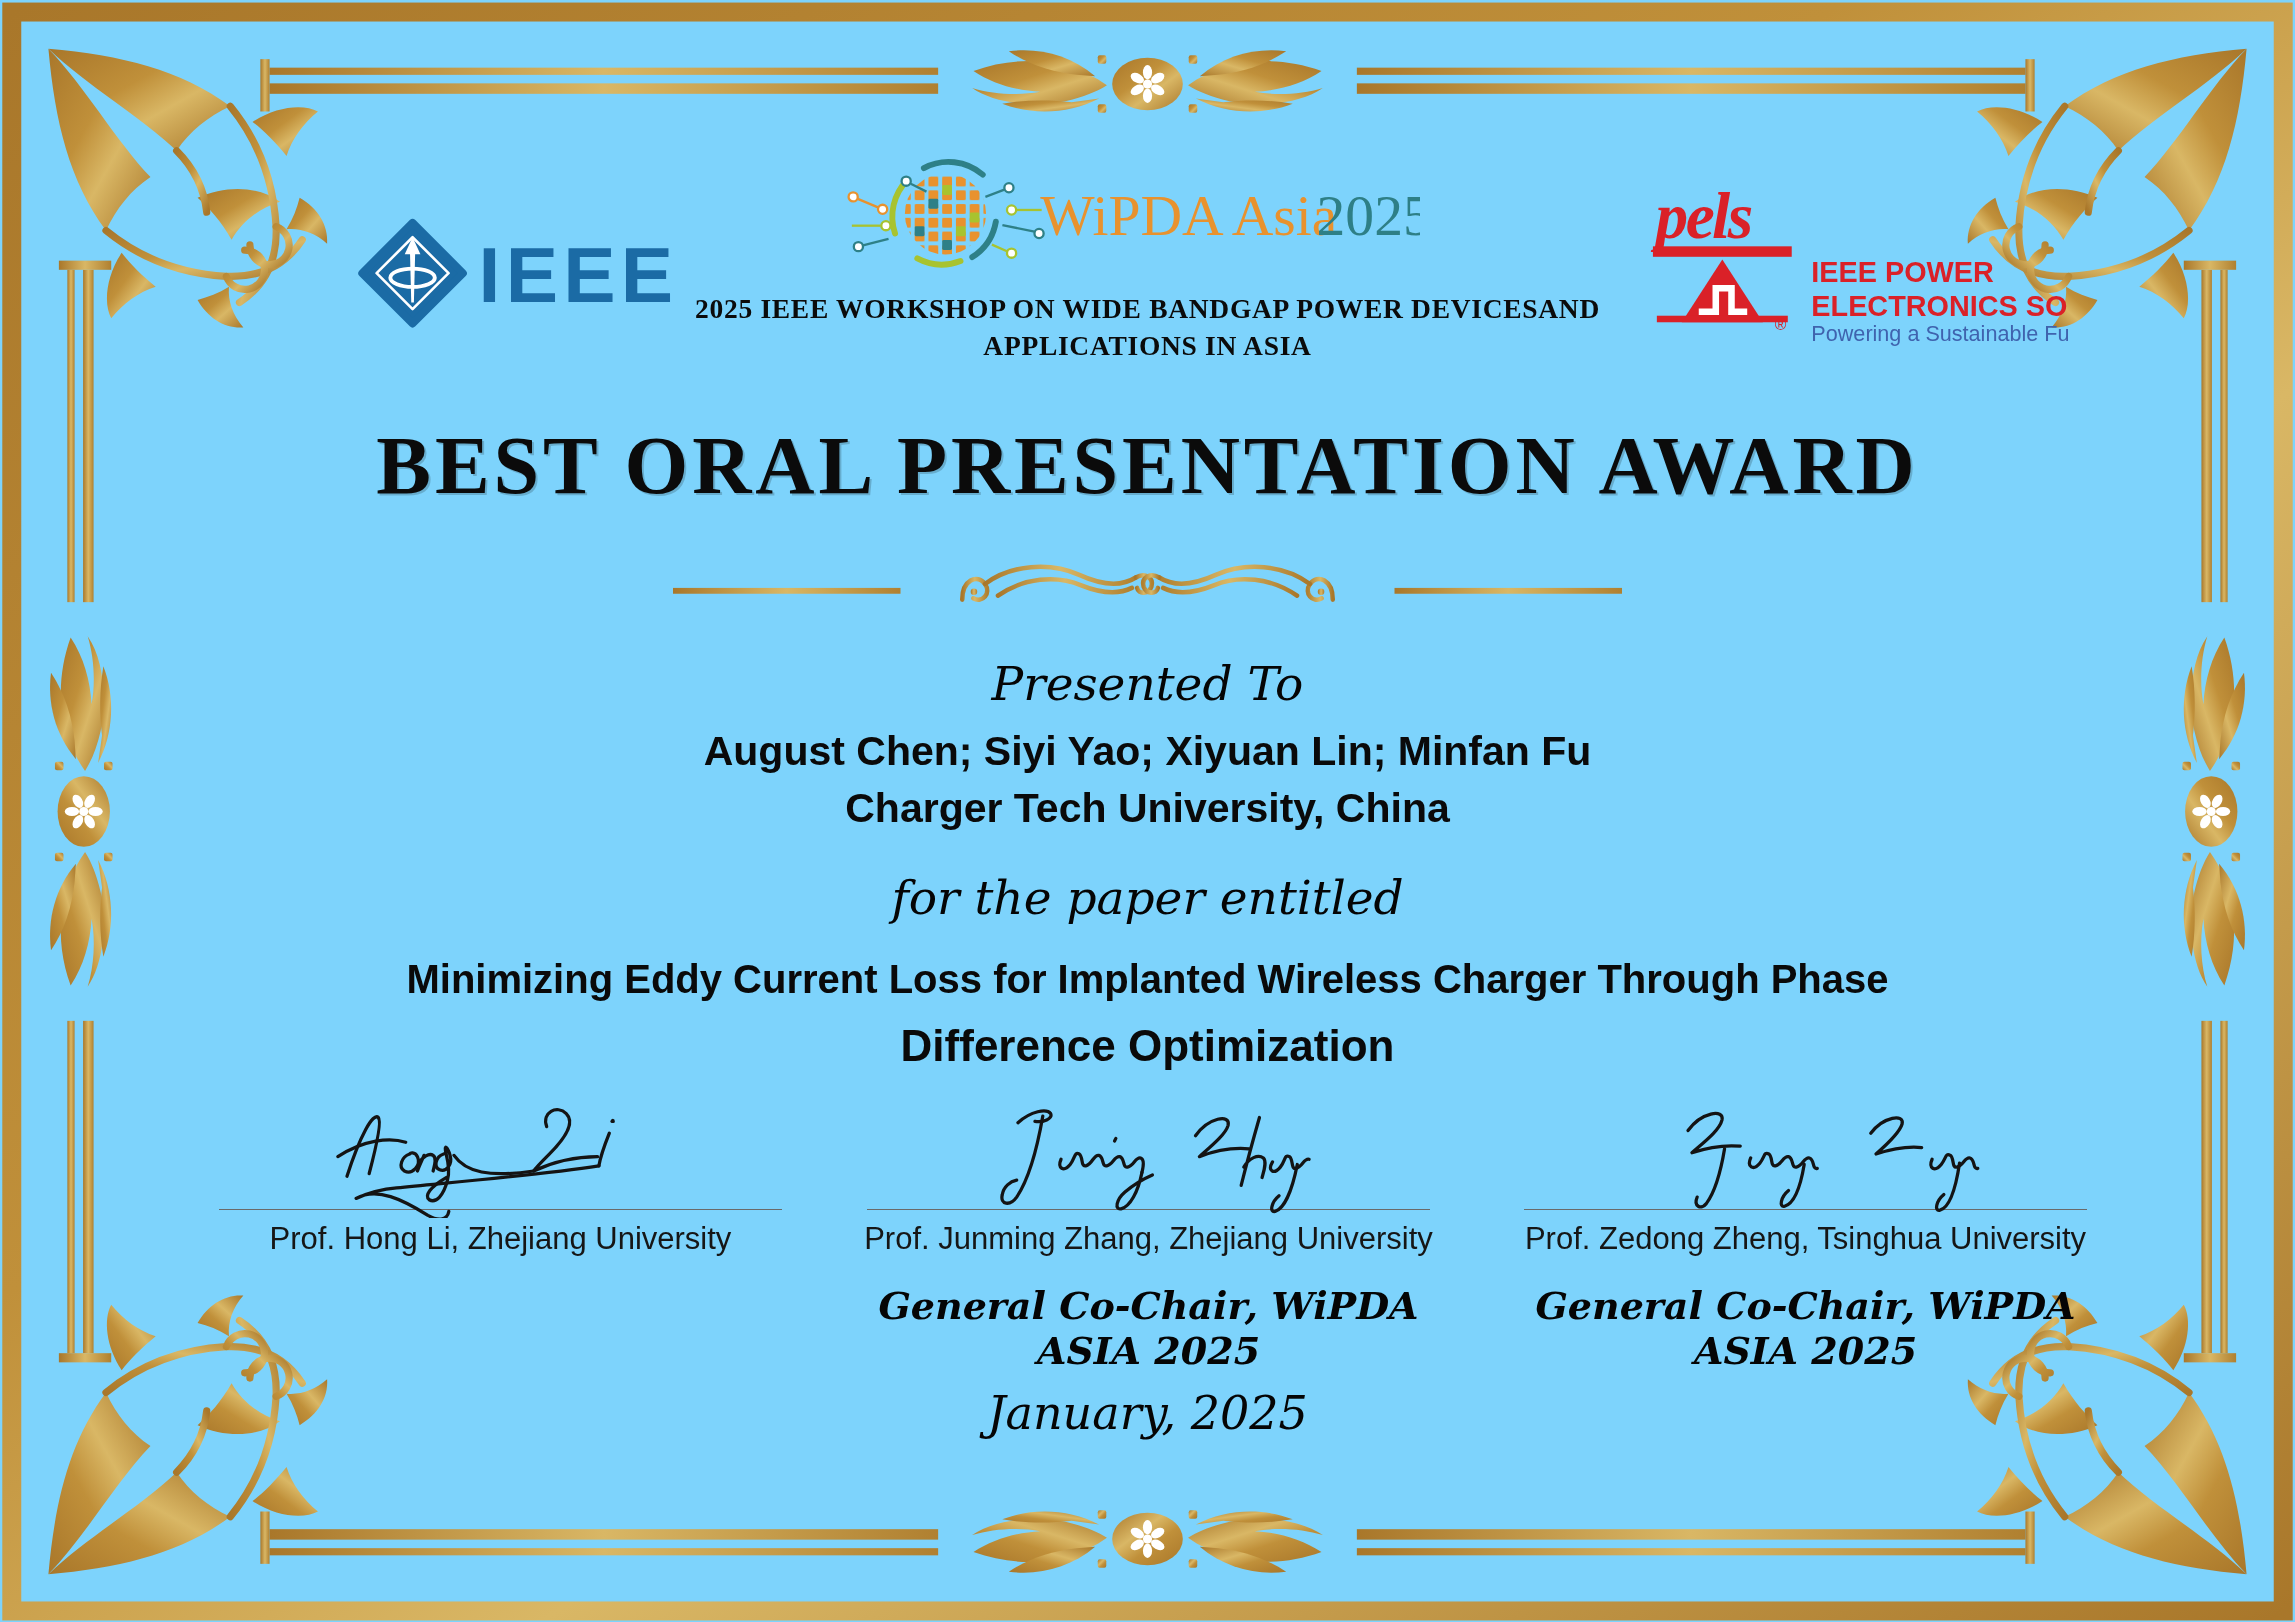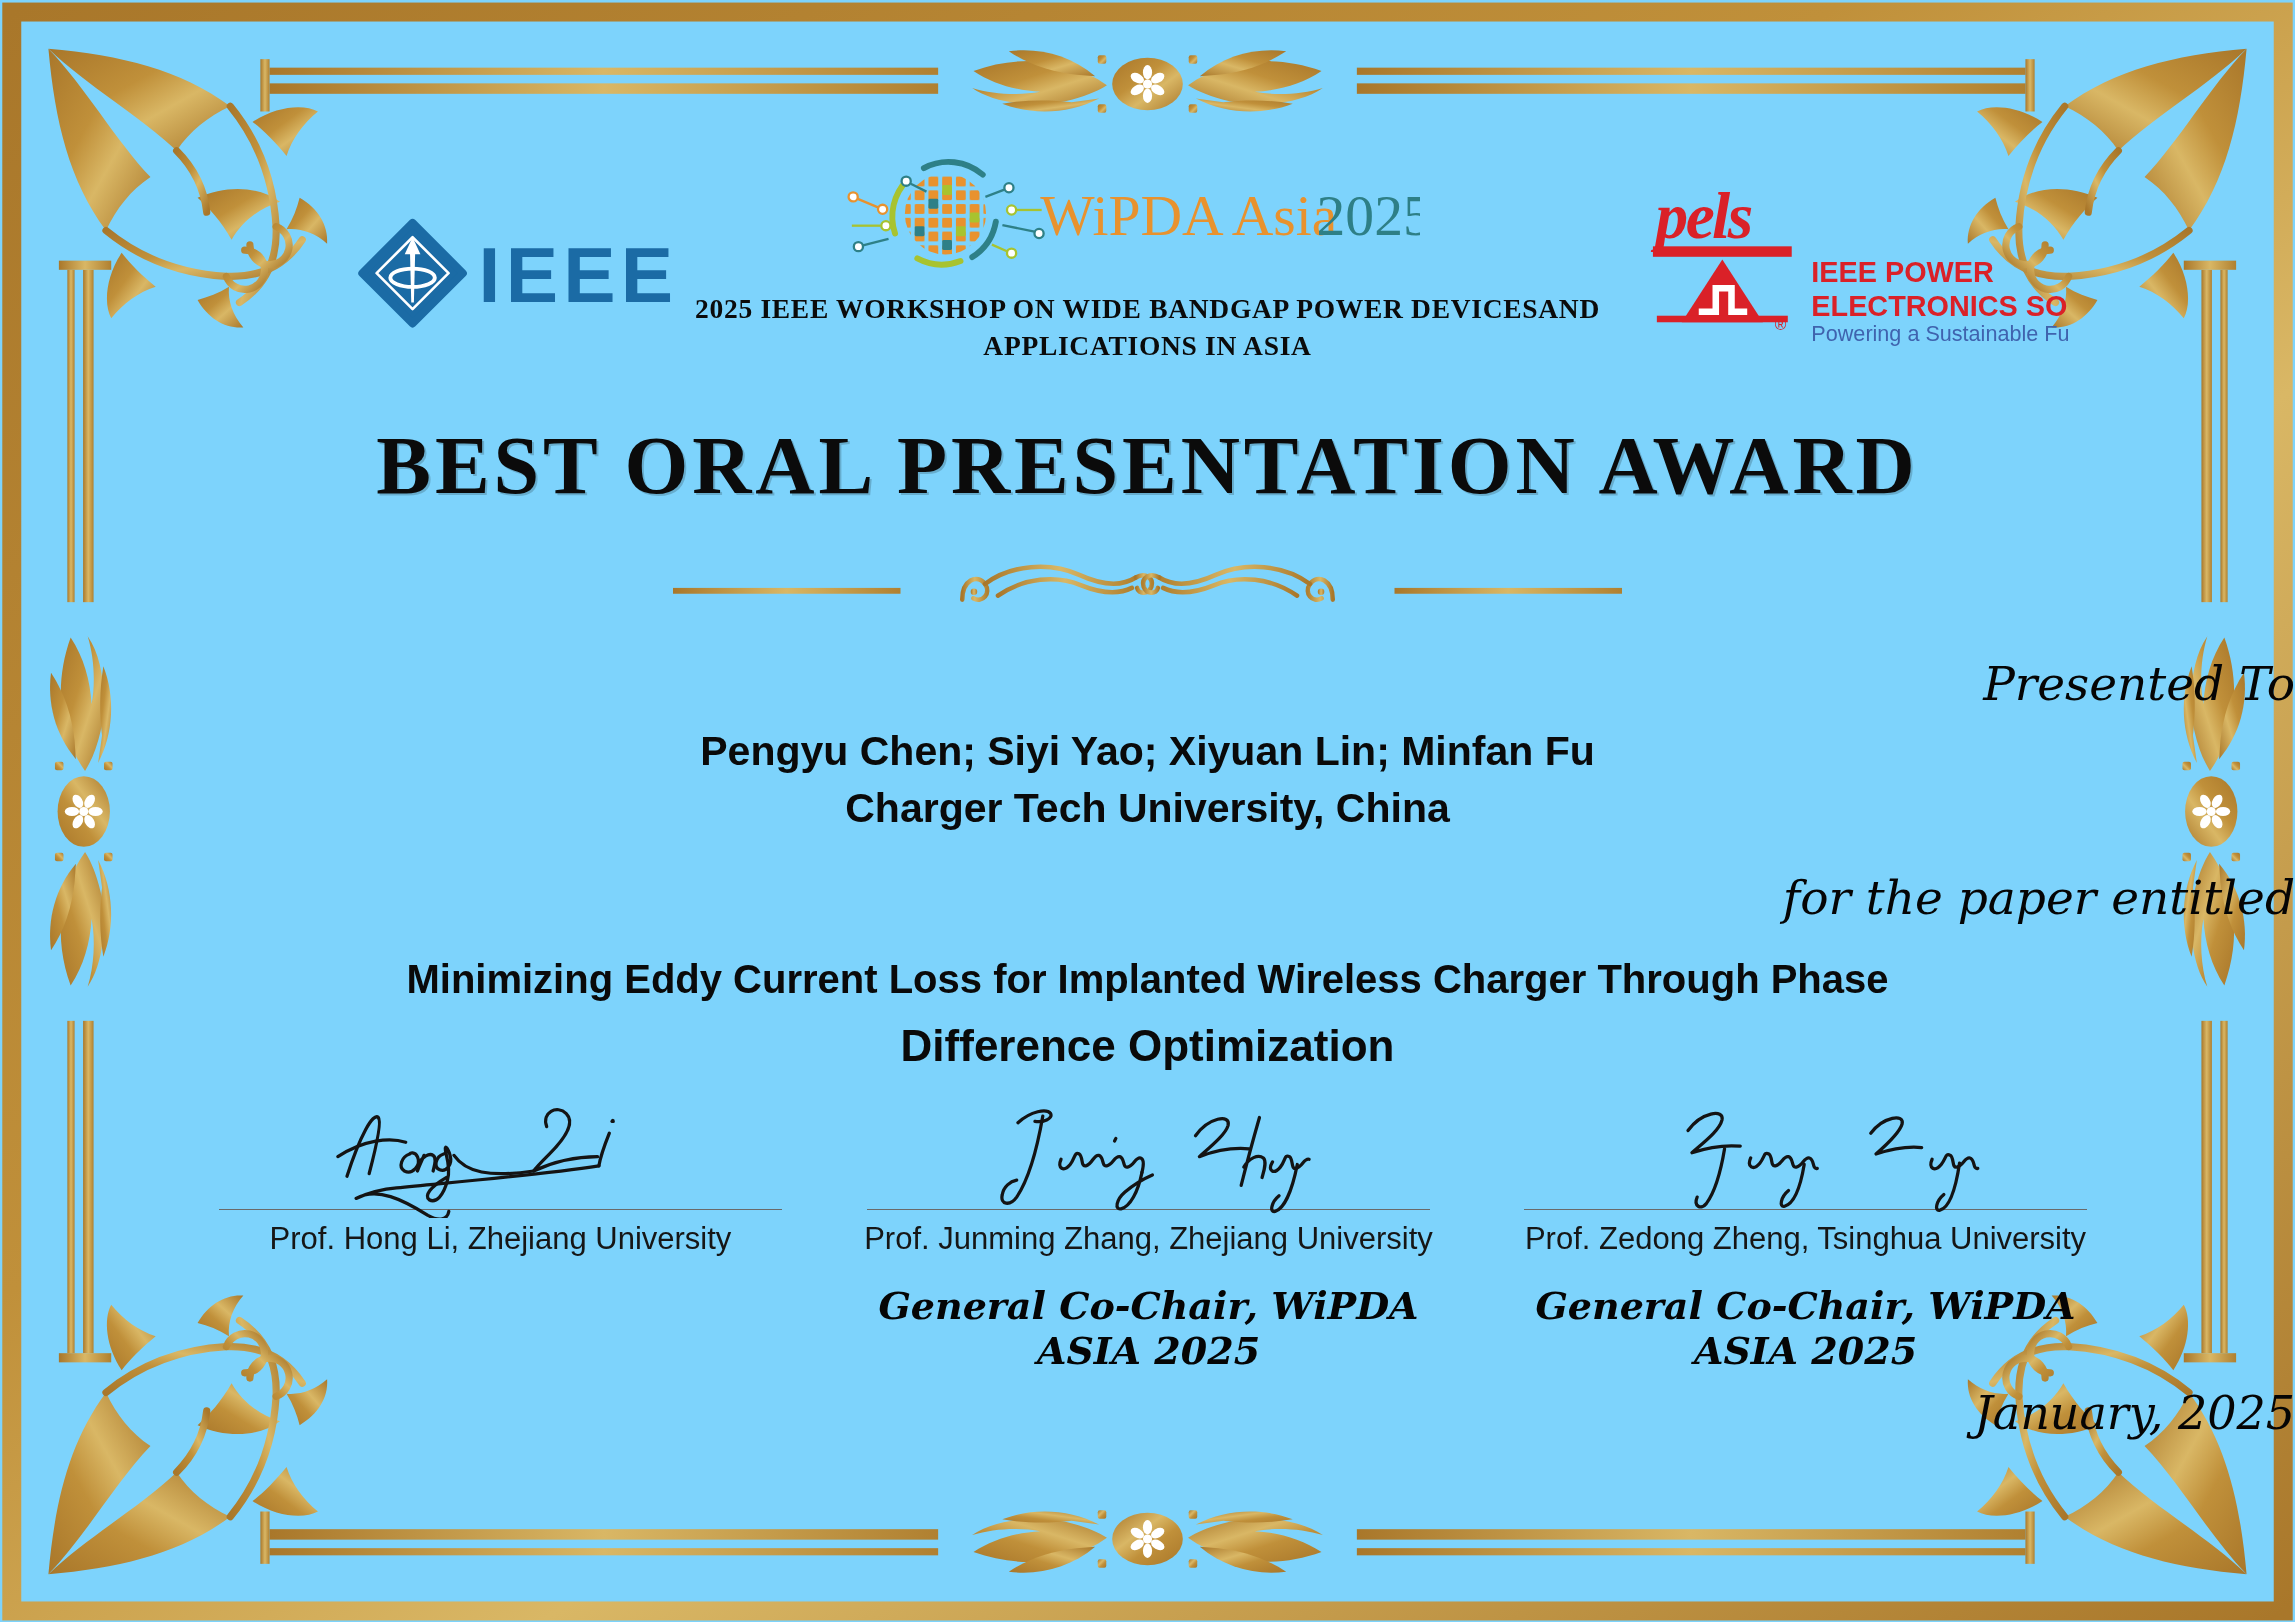--- a/index.html
+++ b/index.html
@@ -5,21 +5,21 @@
   html,body{margin:0;padding:0;background:#fff;}
   #page{position:relative;width:2295px;height:1623px;background:#7dd3fc;overflow:hidden;
         font-family:"Liberation Sans",sans-serif;color:#000;}
   #frame-svg{position:absolute;left:0;top:0;width:2295px;height:1623px;}
   .abs{position:absolute;}
   .ctr{left:0;right:0;text-align:center;}
   .algerian{font-family:"Liberation Serif",serif;font-weight:700;color:#0b0b0b;}
   .cert-title{top:419px;font-size:82px;letter-spacing:3.9px;text-shadow:2px 2px 0 rgba(0,0,0,0.18);}
   .workshop-line1{top:293px;font-size:27.5px;letter-spacing:0.7px;}
   .workshop-line2{top:330px;font-size:27.5px;letter-spacing:0.7px;}
-  .script{font-family:"DejaVu Serif","Liberation Serif",serif;font-style:italic;color:#050505;text-align:right;}
+  .script{font-family:"DejaVu Serif","Liberation Serif",serif;font-style:italic;color:#050505;}
   .presented{top:656px;font-size:47px;}
   .bold-sans{font-weight:700;color:#0a0a0a;}
   .recipients{top:728px;font-size:41px;}
   .affiliation{top:785px;font-size:41px;}
   .paper-intro{top:870px;font-size:47px;}
   .paper1{top:957px;font-size:40px;}
   .paper2{top:1021px;font-size:44px;}
   .date-line{top:1386px;font-size:46px;}
   .sig-col{position:absolute;top:1094px;text-align:center;}
   .sig-col svg{display:block;margin:0 auto -9.2px auto;}
@@ -239,21 +239,21 @@
       <path d="M500,58 C540,30 590,26 628,42 C658,54 686,56 706,46"></path>
       <path d="M712,30 C726,22 740,30 736,44 C732,56 716,56 714,46"></path>
     </g>
     <circle cx="463" cy="52" r="5" fill="url(#goldH)"></circle>
     <use href="#swirlL" transform="translate(1460,0) scale(-1,1)"></use>
     <circle cx="997" cy="52" r="5" fill="url(#goldH)"></circle>
   </svg>
 
   <div class="abs ctr script presented">Presented To</div>
 
-  <div class="abs ctr bold-sans recipients">Pengyu Chen; Siyi Yao; Xiyuan Lin; Minfan Fu</div>
+  <div class="abs ctr bold-sans recipients">August Chen; Siyi Yao; Xiyuan Lin; Minfan Fu</div>
 
   <div class="abs ctr bold-sans affiliation">Charger Tech University, China</div>
 
   <div class="abs ctr script paper-intro">for the paper entitled</div>
 
   <div class="abs ctr bold-sans paper1">Minimizing Eddy Current Loss for Implanted Wireless Charger Through Phase</div>
 
   <div class="abs ctr bold-sans paper2">Difference Optimization</div>
 
   <div class="sig-col" style="left:196px;width:609px;">

